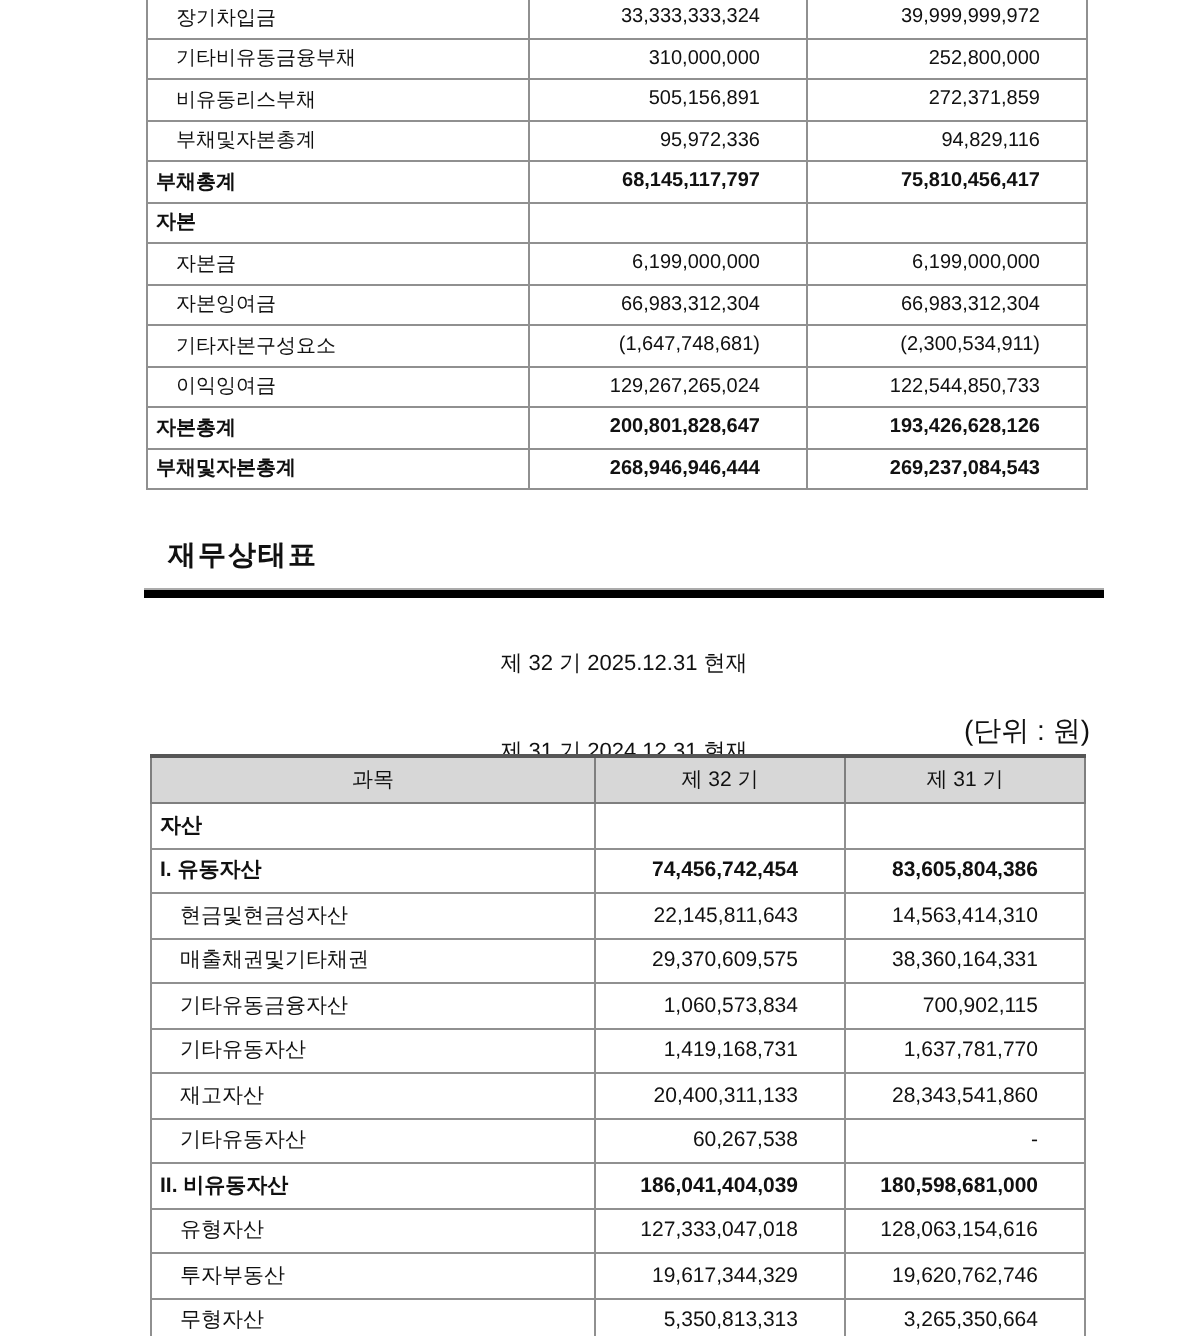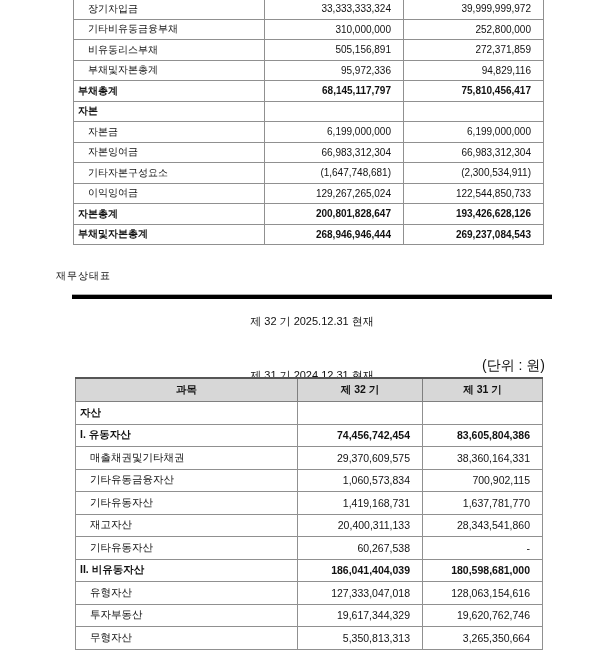--- a/index.html
+++ b/index.html
@@ -11,39 +11,39 @@
   }
   table{border-collapse:collapse;table-layout:fixed;position:absolute;}
   td,th{border:1px solid #909090;overflow:hidden;white-space:nowrap;vertical-align:middle;}
   
   .t1{left:73px;top:-2px;width:470px;font-size:10px;}
   .t1 td{height:17.5px;margin-left:24px;}
   
   .t2{left:75px;top:377px;width:467px;font-size:10.5px;}
   .t2 td{height:19.5px;}
   .t2 th{
-    height:20px;background:#d7d7d7;font-size:10.5px;font-weight:bold;
+    height:20px;background:#d7d7d7;font-size:10.5px;font-weight:normal;
     border:1px solid #7f7f7f;border-top:2px solid #565656;text-align:center;
   }
   .lbl{padding-left:4px;text-align:left;}
   .ind{padding-left:14px;}
-  .num{text-align:right;padding-right:12px;}
+  .num{text-align:right;padding-right:23px;}
   tr.bold{font-weight:bold;}
   .page-title{
-    position:absolute;left:56px;top:269px;font-size:10px;font-weight:normal;
+    position:absolute;left:84px;top:269px;font-size:14px;font-weight:bold;
     letter-spacing:1px;
   }
   .title-rule{
     position:absolute;left:72px;top:294px;width:480px;height:5px;
     background:linear-gradient(to bottom,#ababab 0 1px,#000000 1px 100%);
   }
   .period-line{
     position:absolute;left:72px;width:480px;text-align:center;font-size:11px;
   }
-  .p1{top:314px;text-align:center;}
+  .p1{top:324px;text-align:center;}
   .p2{top:340px;margin-top:28px;}
   .unit-label{
     position:absolute;left:69px;top:357px;width:476px;text-align:right;font-size:14px;
   }
 </style>
 </head>
 <body>
 
 <table class="t1">
   <colgroup>
@@ -139,20 +139,25 @@
       <td class="lbl">자산</td>
       <td class="num"></td>
       <td class="num"></td>
     </tr>
     <tr class="bold">
       <td class="lbl">I. 유동자산</td>
       <td class="num">74,456,742,454</td>
       <td class="num">83,605,804,386</td>
     </tr>
     <tr>
+      <td class="lbl ind">현금및현금성자산</td>
+      <td class="num">22,145,811,643</td>
+      <td class="num">14,563,414,310</td>
+    </tr>
+    <tr>
       <td class="lbl ind">매출채권및기타채권</td>
       <td class="num">29,370,609,575</td>
       <td class="num">38,360,164,331</td>
     </tr>
     <tr>
       <td class="lbl ind">기타유동금융자산</td>
       <td class="num">1,060,573,834</td>
       <td class="num">700,902,115</td>
     </tr>
     <tr>

